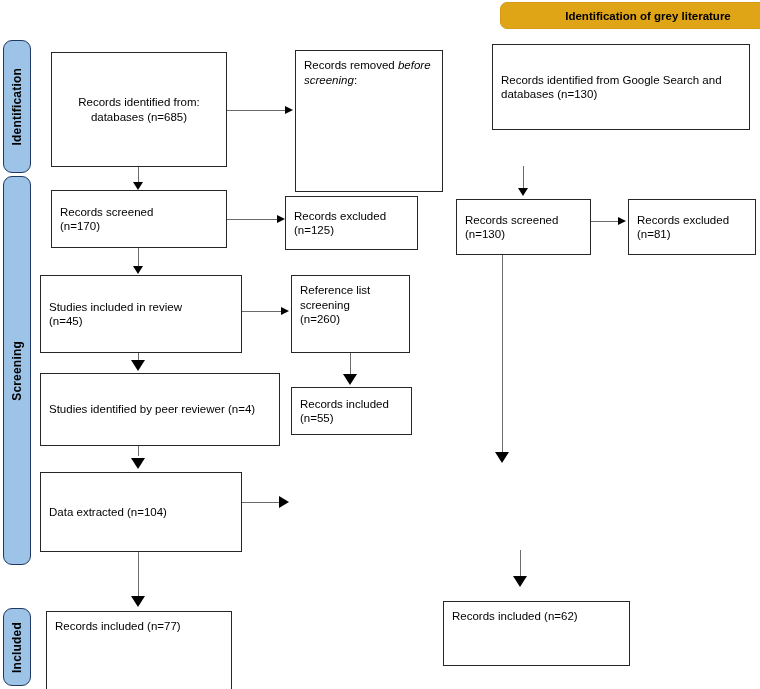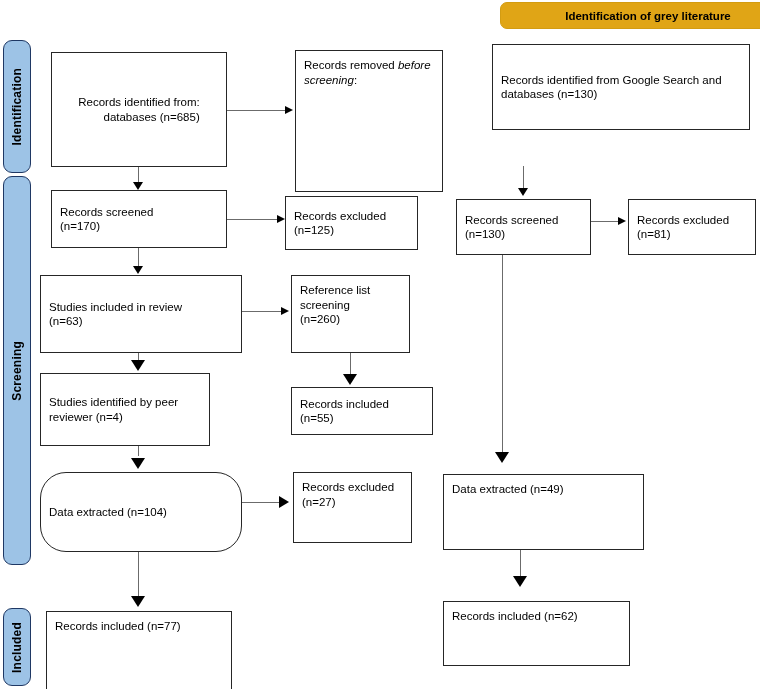--- a/index.html
+++ b/index.html
@@ -53,21 +53,21 @@
     box-sizing:border-box;
     font-size:11.5px;
     line-height:14.5px;
     color:#000;
     padding:7px 8px;
     display:flex;
     flex-direction:column;
     justify-content:center;
     white-space:pre-line;
   }
-  .node.center{ text-align:right; align-items:center; }
+  .node.center{ text-align:center; align-items:center; }
   .node.mid   { justify-content:center; }
   .node.top   { justify-content:flex-start;gap:44px; }
   .node .ital { font-style:italic; }
   .node .indent{ padding-left:20px; display:block; }
 
   
   .line{ position:absolute; background:#6b6b6b; }
   .line.v{ width:1.1px; }
   .line.h{ height:1.1px; }
 
@@ -142,56 +142,53 @@
   </div>
 
   <div class="line h" style="left:227px;top:219px;width:52px;"></div>
   <div class="arrow-right small" style="left:277px;top:214.5px;"></div>
 
   <div class="line v" style="left:138px;top:248px;height:20px;"></div>
   <div class="arrow-down small" style="left:133px;top:266px;"></div>
 
   <div class="node mid" style="left:40px;top:275px;width:202px;height:78px;">
     <span>Studies included in review
-(n=63)</span>
+(n=45)</span>
   </div>
 
   <div class="node top" style="left:291px;top:275px;width:119px;height:78px;">
     <span>Reference list screening
 (n=260)</span>
   </div>
 
   <div class="line h" style="left:242px;top:311px;width:41px;"></div>
   <div class="arrow-right small" style="left:281px;top:306.5px;"></div>
 
   <div class="line v" style="left:138px;top:353px;height:10px;"></div>
   <div class="arrow-down" style="left:131px;top:360px;"></div>
 
-  <div class="node mid" style="left:40px;top:373px;width:170px;height:73px;">
+  <div class="node mid" style="left:40px;top:373px;width:240px;height:73px;">
     <span style="white-space:normal;">Studies identified by peer reviewer (n=4)</span>
   </div>
 
   <div class="line v" style="left:350px;top:353px;height:27px;"></div>
   <div class="arrow-down" style="left:343px;top:374px;"></div>
 
-  <div class="node mid" style="left:291px;top:387px;width:142px;height:48px;">
+  <div class="node mid" style="left:291px;top:387px;width:121px;height:48px;">
     <span>Records included
 (n=55)</span>
   </div>
 
   <div class="line v" style="left:138px;top:446px;height:10px;"></div>
   <div class="arrow-down" style="left:131px;top:458px;"></div>
 
-  <div class="node mid" style="left:40px;top:472px;width:202px;height:80px;border-radius:26px;">
+  <div class="node mid" style="left:40px;top:472px;width:202px;height:80px;">
     <span>Data extracted (n=104)</span>
   </div>
 
-  <div class="node top" style="left:293px;top:472px;width:119px;height:71px;">
-    <span style="white-space:normal;">Records excluded (n=27)</span>
-  </div>
 
   <div class="line h" style="left:242px;top:502px;width:40px;"></div>
   <div class="arrow-right" style="left:279px;top:496px;"></div>
 
   <div class="line v" style="left:138px;top:552px;height:48px;"></div>
   <div class="arrow-down" style="left:131px;top:596px;"></div>
 
   <div class="node top" style="left:46px;top:611px;width:186px;height:84px;">
     <span>Records included (n=77)</span>
   </div>
@@ -212,23 +209,20 @@
     <span>Records excluded
 (n=81)</span>
   </div>
 
   <div class="line h" style="left:591px;top:221px;width:29px;"></div>
   <div class="arrow-right small" style="left:618px;top:216.5px;"></div>
 
   <div class="line v" style="left:502px;top:255px;height:200px;"></div>
   <div class="arrow-down" style="left:495px;top:452px;"></div>
 
-  <div class="node top" style="left:443px;top:474px;width:201px;height:76px;">
-    <span>Data extracted (n=49)</span>
-  </div>
 
   <div class="line v" style="left:520px;top:550px;height:32px;"></div>
   <div class="arrow-down" style="left:513px;top:576px;"></div>
 
   <div class="node top" style="left:443px;top:601px;width:187px;height:65px;">
     <span>Records included (n=62)</span>
   </div>
 
 </div>
 

